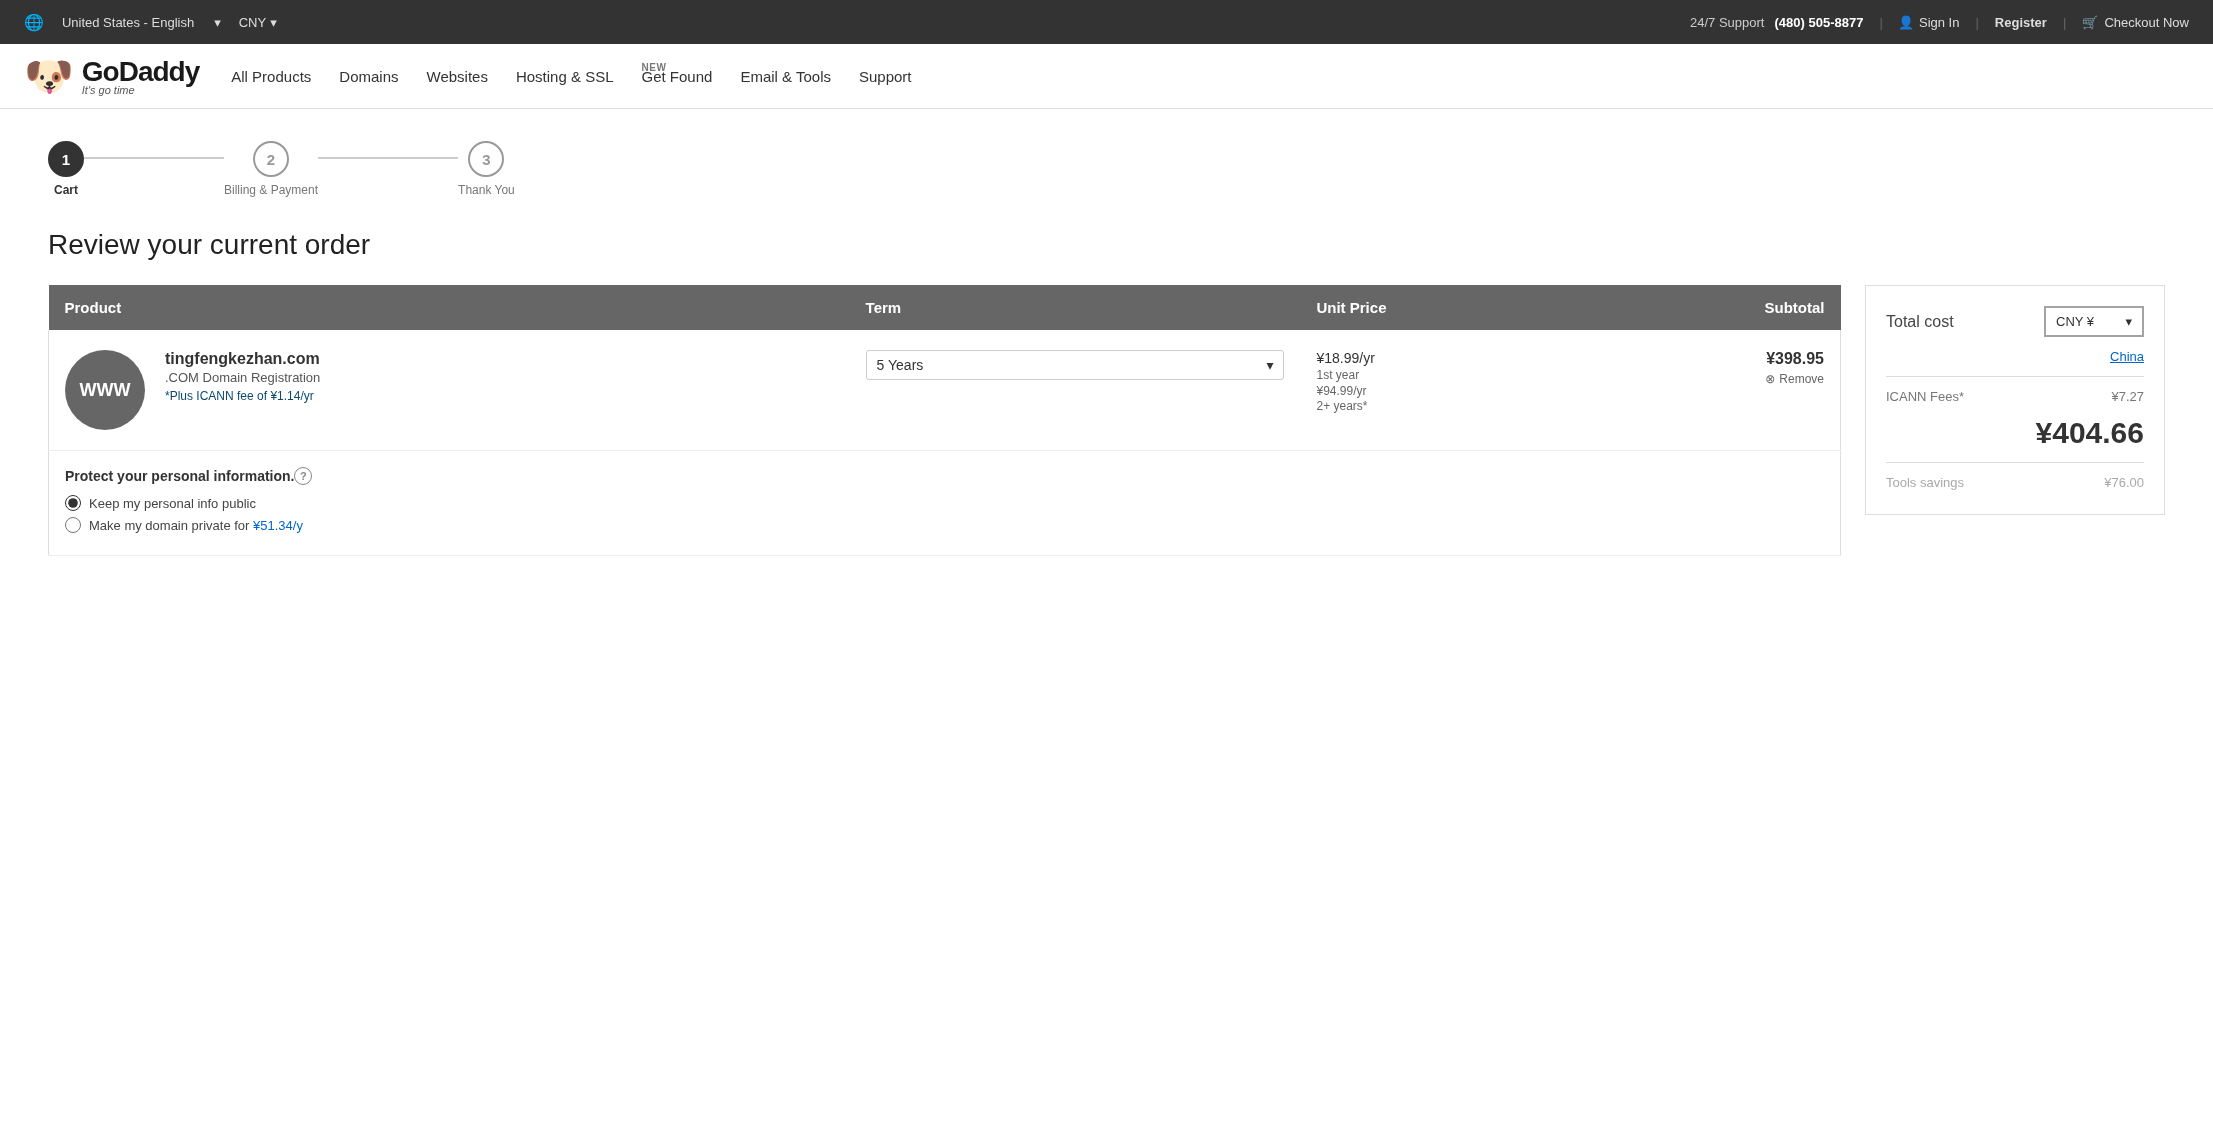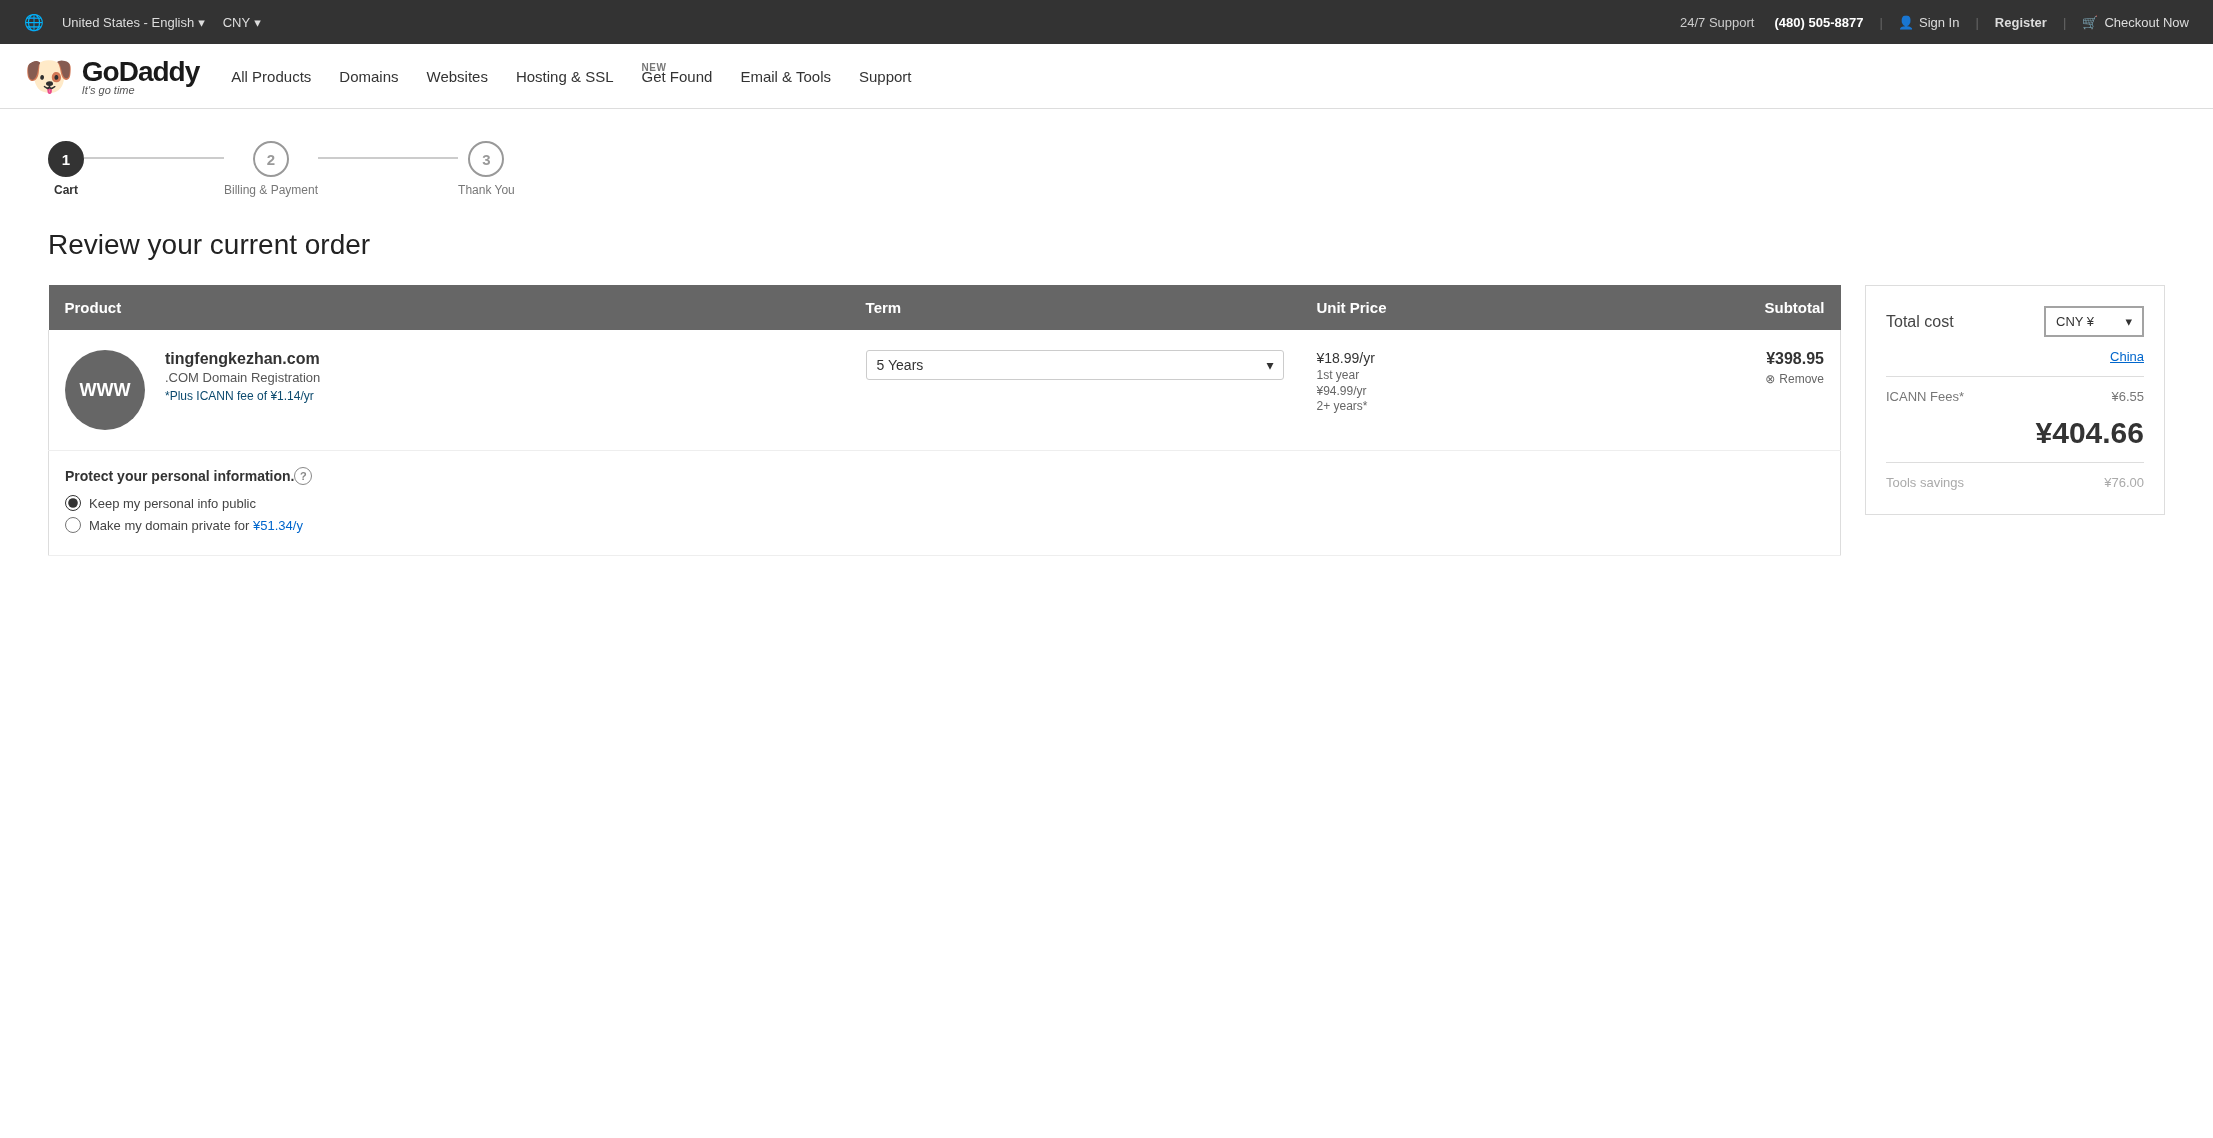--- a/index.html
+++ b/index.html
@@ -11,24 +11,24 @@
       color: #ccc;
       display: flex;
       align-items: center;
       justify-content: space-between;
       padding: 0 24px;
       height: 44px;
       font-size: 13px;
     }
     .top-bar-left { display: flex; align-items: center; gap: 18px; }
     .top-bar-left .globe-icon { font-size: 16px; }
-    .top-bar-left .locale { color: #ddd; cursor: pointer; display: flex; align-items: center; gap: 4px; }
+    .top-bar-left .locale { color: #ddd; cursor: pointer; display: flex; align-items: center; gap: 20px; }
     .top-bar-left .currency { color: #ddd; cursor: pointer; display: flex; align-items: center; gap: 4px; }
     .top-bar-right { display: flex; align-items: center; gap: 16px; color: #ccc; }
-    .top-bar-right .support { display: flex; align-items: flex-start; gap: 20px; }
+    .top-bar-right .support { display: flex; align-items: flex-start; gap: 10px; }
     .top-bar-right .support .phone { color: #fff; font-weight: bold; }
     .top-bar-right .sign-in { color: #ddd; cursor: pointer; display: flex; align-items: center; gap: 4px; }
     .top-bar-right .register { color: #ddd; cursor: pointer; font-weight: bold; }
     .top-bar-right .checkout-now { color: #ddd; cursor: pointer; display: flex; align-items: center; gap: 6px; }
     .top-bar-divider { color: #666; }
 
     
     .main-nav {
       display: flex;
       align-items: center;
@@ -369,21 +369,21 @@
           <span>▾</span>
         </div>
       </div>
 
       <div class="summary-china">China</div>
 
       <hr class="summary-divider">
 
       <div class="summary-row">
         <span class="summary-label">ICANN Fees*</span>
-        <span class="summary-value">¥6.55</span>
+        <span class="summary-value">¥7.27</span>
       </div>
 
       <div class="summary-total">¥404.66</div>
 
       <hr class="summary-divider">
 
       <div class="summary-savings-row">
         <span class="savings-label">Tools savings</span>
         <span class="savings-value">¥76.00</span>
       </div>

